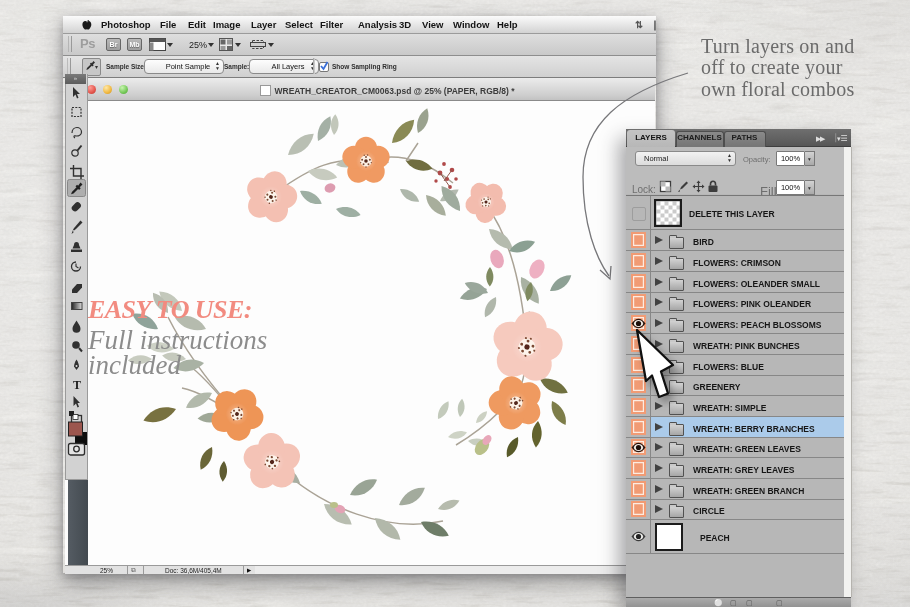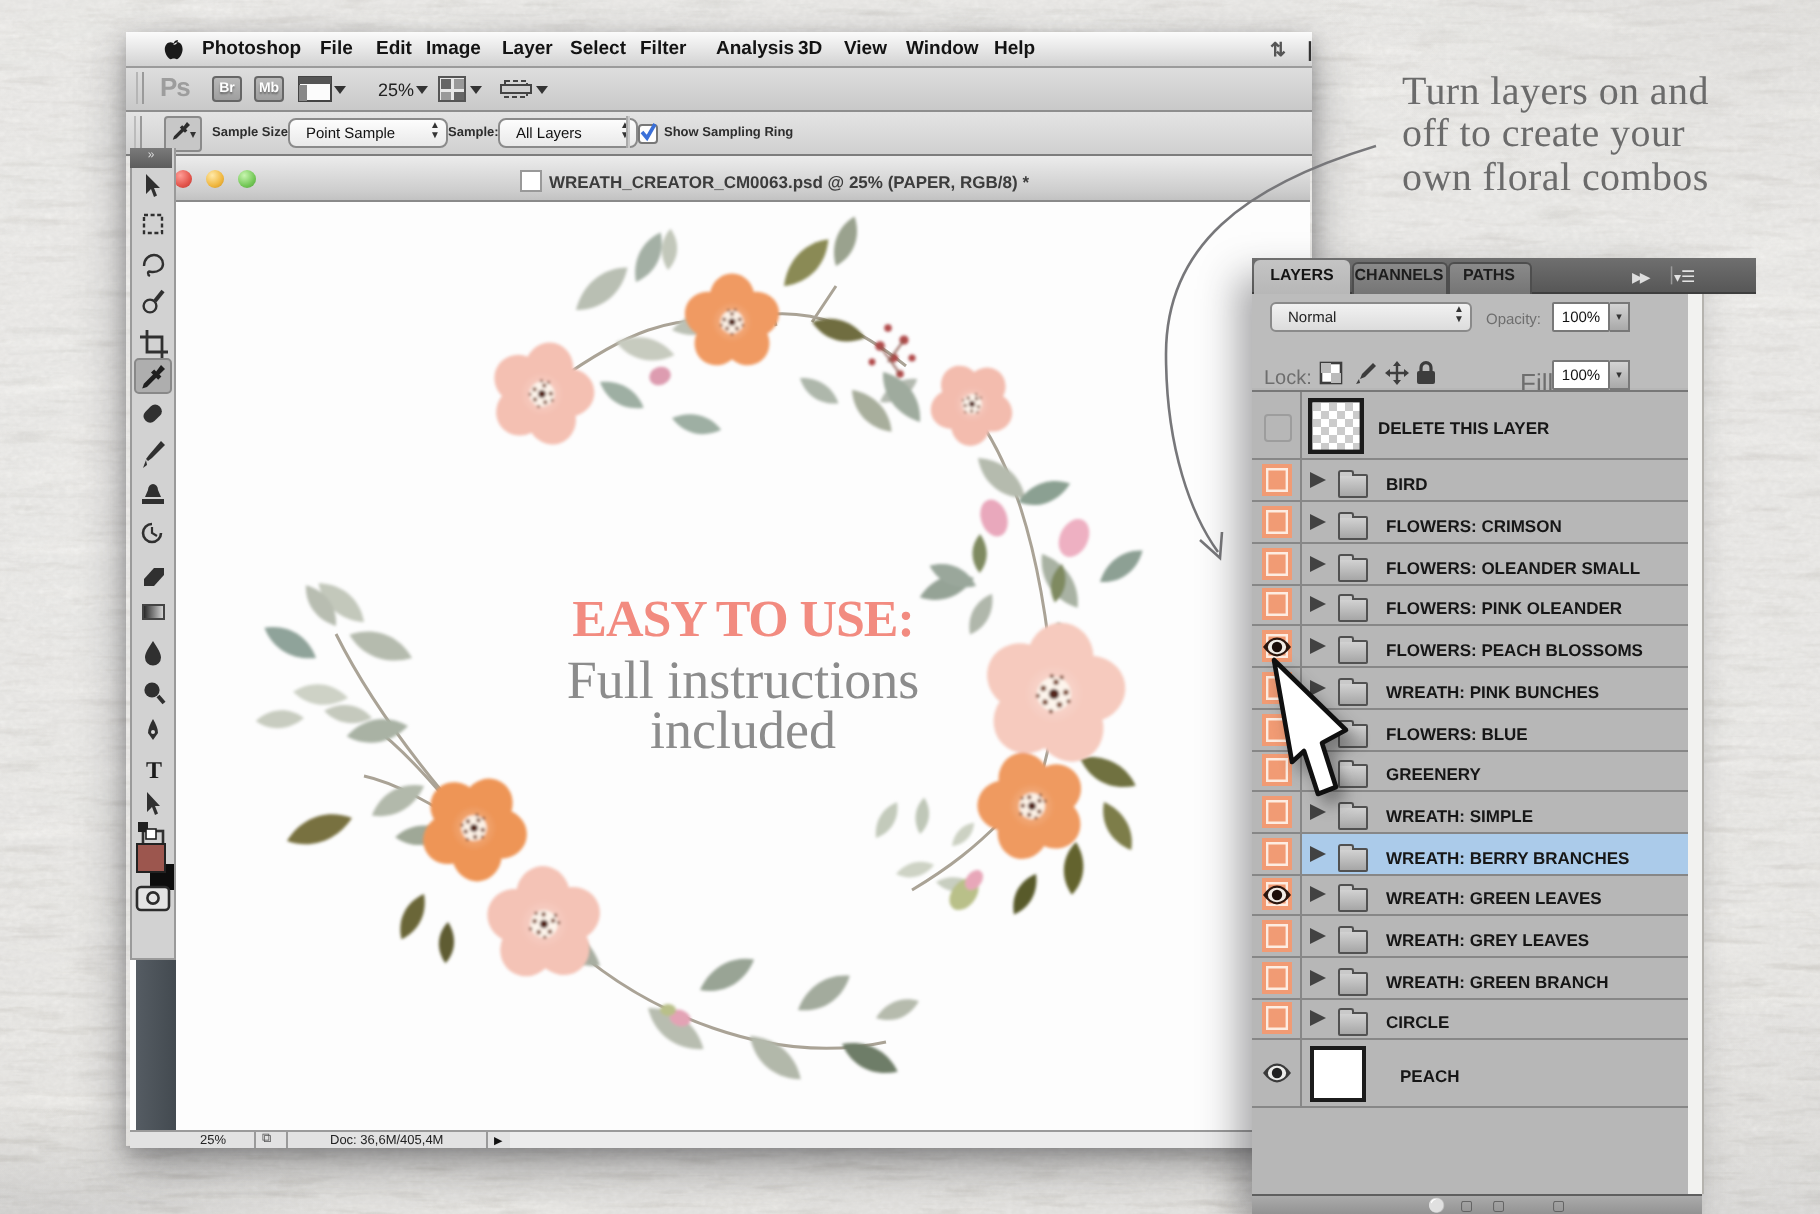--- a/index.html
+++ b/index.html
@@ -24,21 +24,21 @@
   
   #pswin{left:63px;top:16px;width:593px;height:557px;
          box-shadow:0 10px 22px rgba(40,40,45,.42), 0 3px 8px rgba(40,40,45,.25);}
   #menubar{left:0;top:0;width:593px;height:17px;
     background:linear-gradient(180deg,#fbfbfb,#e9e9e9 45%,#d2d2d2);
     border-bottom:1px solid #9b9b9b;font-size:9.5px;font-weight:bold;color:#131313;}
   .mi{position:absolute;top:3px;}
   #appbar{left:0;top:18px;width:593px;height:21px;
     background:linear-gradient(180deg,#dedede,#c9c9c9);border-bottom:1px solid #8e8e8e;}
   #optbar{left:0;top:40px;width:593px;height:21px;
-    background:linear-gradient(180deg,#e4e4e4,#d0d0d0);border-bottom:1px solid #7d7d7d;}
+    background:linear-gradient(180deg,#e4e4e4,#d0d0d0);border-bottom:1px solid #7d7d7d;text-align:center;}
   
   #docwin{left:2px;top:62px;width:590px;height:495px;background:#fdfdfd;}
   #dtitle{left:0;top:0;width:590px;height:22px;
     background:linear-gradient(180deg,#ececec,#cdcdcd 80%,#c2c2c2);
     border-bottom:1px solid #8a8a8a;}
   .tl{position:absolute;top:7px;width:9px;height:9px;border-radius:50%;}
   #dtext{position:absolute;left:0;right:0;top:6.5px;text-align:center;
     font-size:8.5px;font-weight:bold;color:#3c3c3c;}
   #paste{left:3px;top:23px;width:20px;height:464px;
     background:linear-gradient(90deg,#555c63,#434a50);}
@@ -46,21 +46,21 @@
   #dstatus{left:0;top:487px;width:590px;height:8px;background:#e2e2e2;
     border-top:1px solid #9a9a9a;font-size:6.5px;color:#222;}
   
   #toolbar{left:2px;top:58px;width:21px;height:405px;background:#d2d2d2;
     border:1px solid #9a9a9a;border-top:none;}
   #tooltab{left:2px;top:58px;width:21px;height:10px;z-index:5;text-align:center;line-height:9px;
     background:linear-gradient(180deg,#7a7a7a,#5c5c5c);color:#ddd;font-size:6px;}
   
   #layers{left:626px;top:129px;width:225px;height:478px;background:#b7b7b7;
     box-shadow:-7px 9px 18px rgba(40,40,45,.40);}
-  #ltabs{left:0;top:0;width:252px;height:17px;
+  #ltabs{left:0;top:0;width:225px;height:17px;
     background:linear-gradient(180deg,#6f6f6f,#575757);border-bottom:1px solid #3e3e3e;}
   .ltab{position:absolute;top:0;height:16px;font-size:8px;font-weight:bold;
     color:#1d1d1d;text-align:center;line-height:17px;}
   #lctrl{left:0;top:18px;width:225px;height:47px;background:#bcbcbc;}
   #llist{left:0;top:66px;width:218px;height:402px;background:#b7b7b7;border-top:1px solid #777;}
   .lrow{position:absolute;left:0;width:218px;height:20px;border-bottom:1px solid #878787;
     font-size:9.5px;font-weight:bold;color:#161616;}
   .vcol{position:absolute;left:0;top:0;width:24px;height:20px;border-right:1px solid #878787;}
   .obox{position:absolute;left:4.5px;top:2px;width:15px;height:16px;background:#f19b74;
     box-shadow:inset 0 0 0 2px #f19b74, inset 0 0 0 3.2px rgba(255,250,244,.85);}
@@ -72,21 +72,21 @@
     background:linear-gradient(180deg,#d2d2d2,#a6a6a6);border:1px solid #515151;}
   .fold::before{content:'';position:absolute;left:-1px;top:-3.5px;width:6px;height:2px;
     background:#c9c9c9;border:1px solid #4f4f4f;border-bottom:none;border-radius:1.5px 1.5px 0 0;}
   .numbox{position:absolute;width:27px;height:13px;background:#fff;border:1px solid #787878;
     font-size:7.5px;color:#111;text-align:center;line-height:14px;border-radius:1px;}
   .spin{position:absolute;width:9px;height:13px;background:linear-gradient(180deg,#d3d3d3,#a9a9a9);
     border:1px solid #787878;border-left:none;font-size:5.5px;color:#333;text-align:center;line-height:14px;}
   #lfoot{left:0;top:468px;width:225px;height:10px;background:linear-gradient(180deg,#ababab,#909090);border-top:1px solid #5f5f5f;}
   #lwhite{left:218px;top:18px;width:7px;height:450px;background:#f2f2f0;border-right:1px solid #b5b3ae;}
   
-  #ctext{font-family:"Liberation Serif",serif;text-align:center;}
+  #ctext{font-family:"Liberation Serif",serif;font-style:italic;}
   .btnsq{position:absolute;width:13px;height:11px;background:linear-gradient(180deg,#b9b9b9,#9f9f9f);
     border:1px solid #666;border-radius:2px;font-size:7px;font-weight:bold;color:#fff;
     text-align:center;line-height:11px;text-shadow:0 1px 1px rgba(0,0,0,.4);}
   .dar{position:absolute;width:0;height:0;border-top:4px solid #333;
     border-left:3.5px solid transparent;border-right:3.5px solid transparent;}
   .osel{position:absolute;height:13px;background:linear-gradient(180deg,#fdfdfd,#e9e9e9);
     border:1px solid #8a8a8a;border-radius:4px;font-size:7.5px;color:#111;
     padding-left:8px;line-height:13px;}
   .updn{position:absolute;right:3px;top:0.5px;font-size:5px;color:#333;line-height:5.5px;letter-spacing:0;}
 </style>

